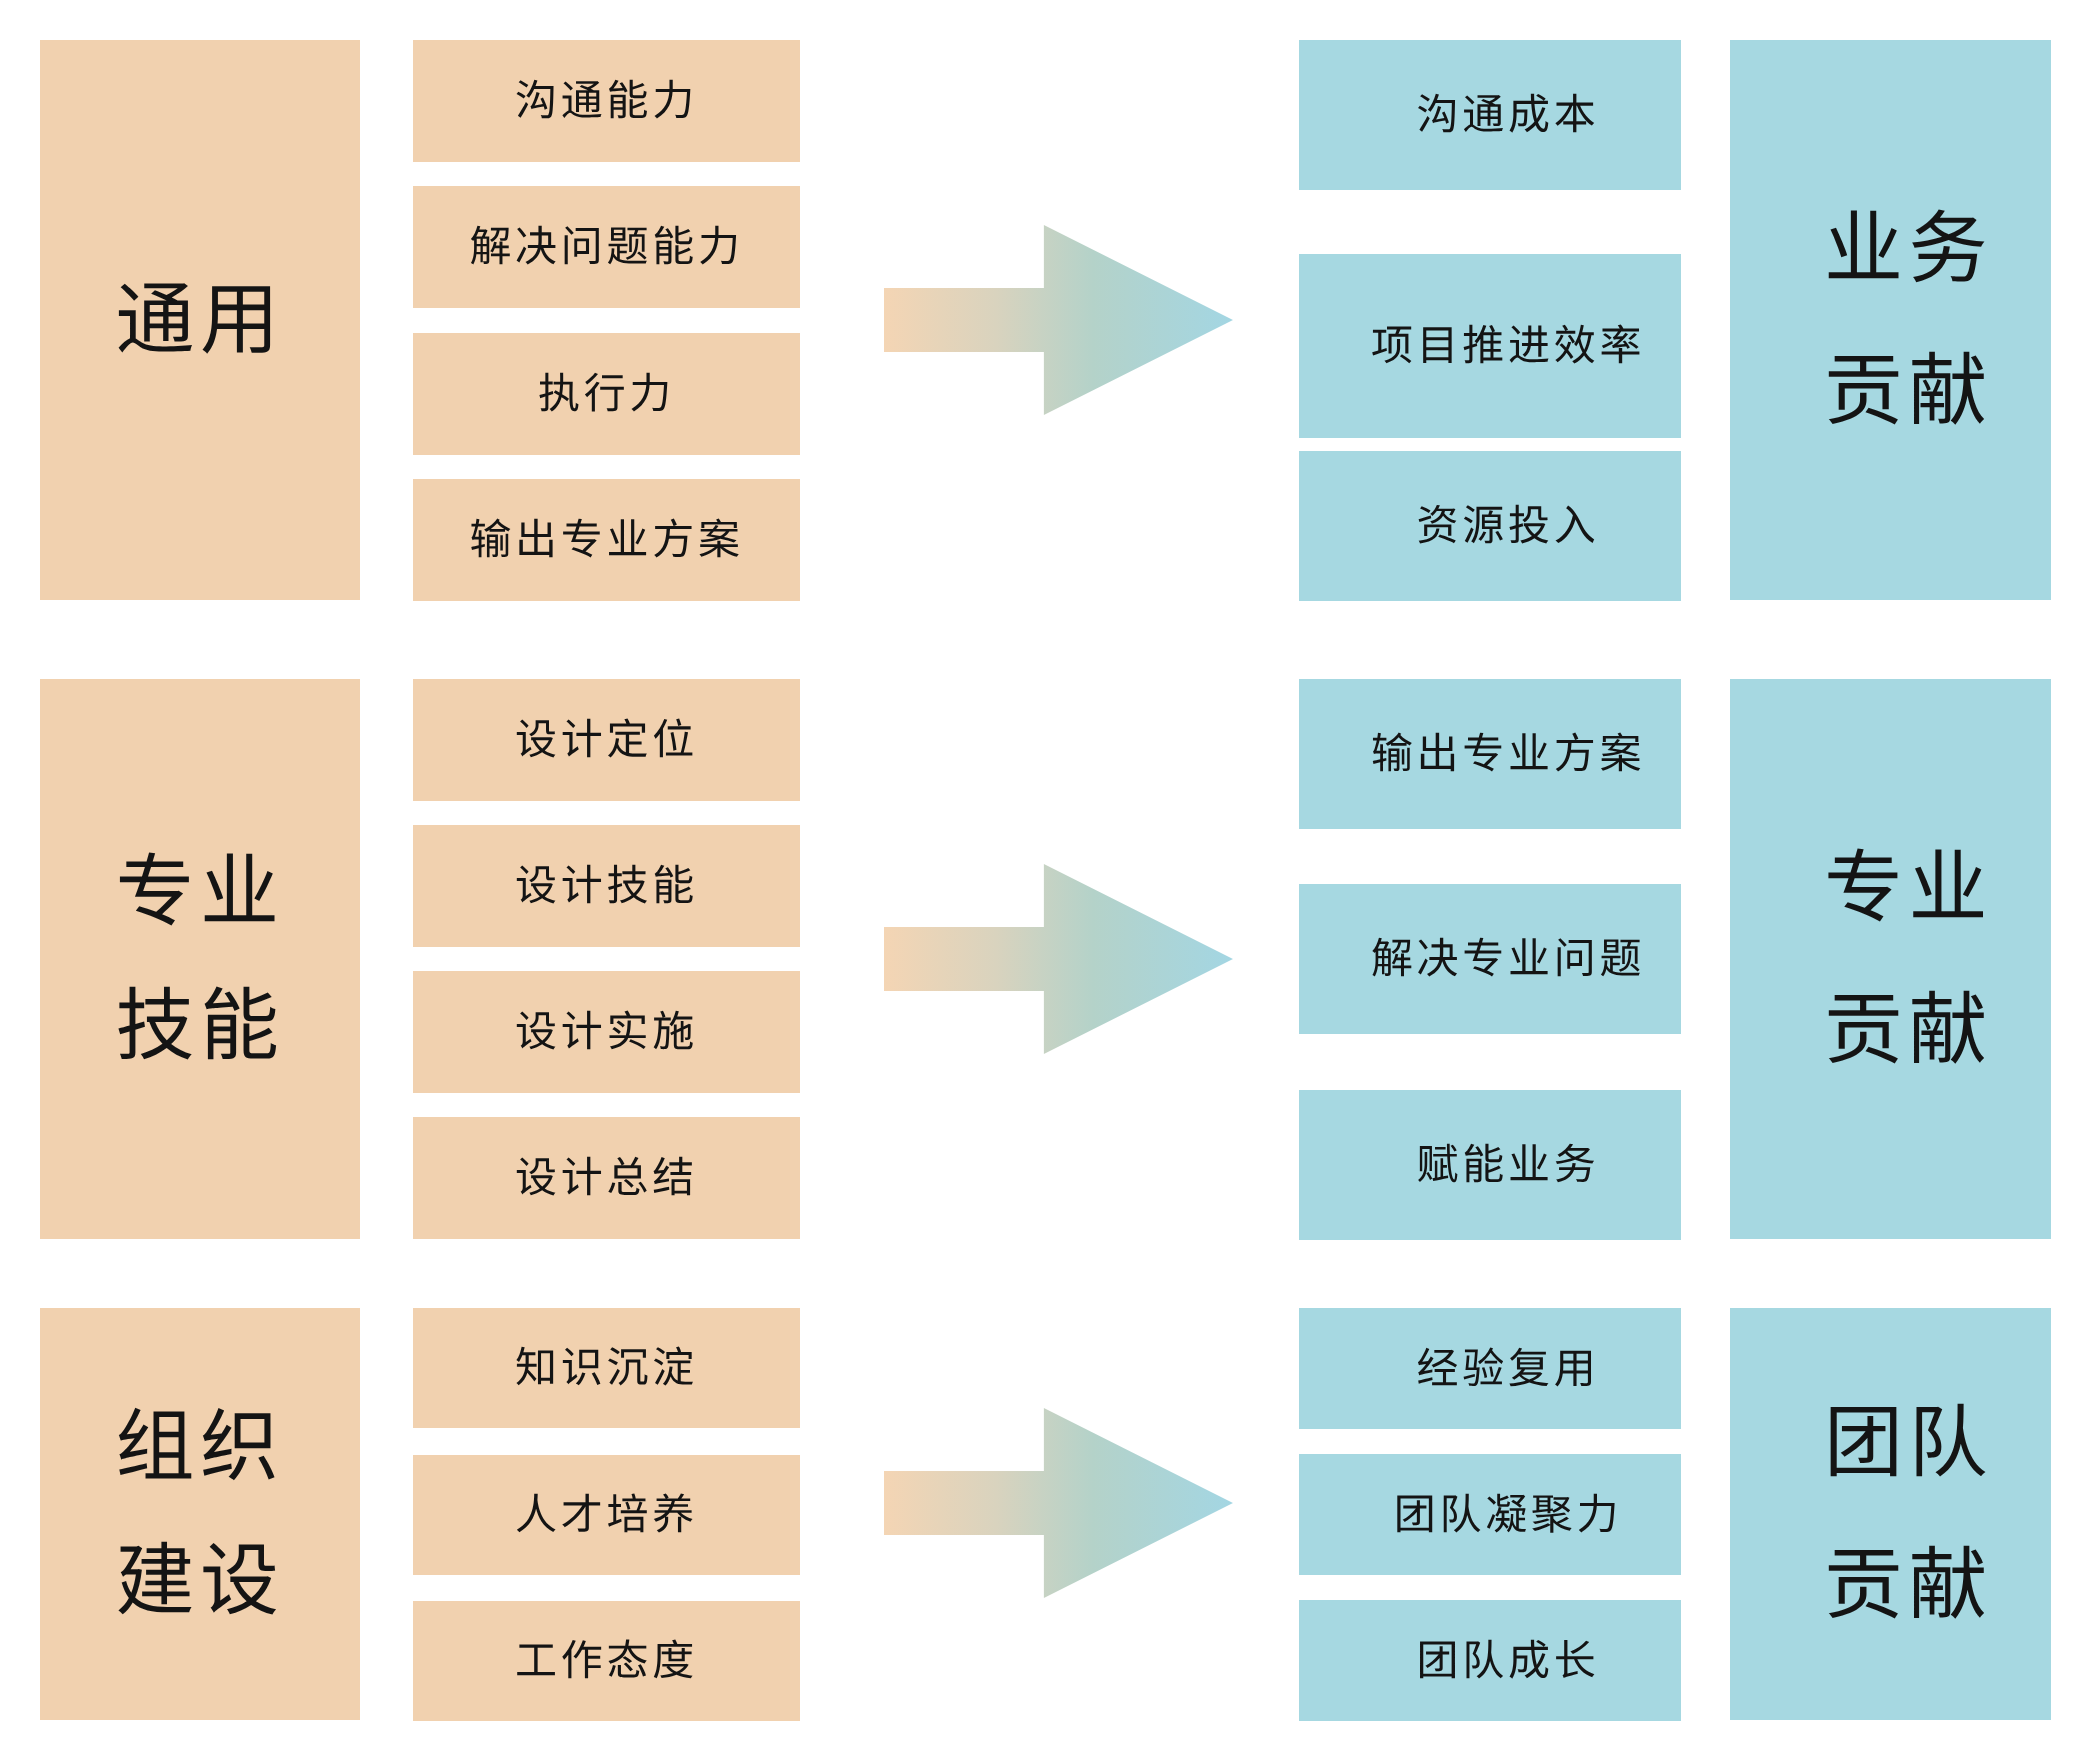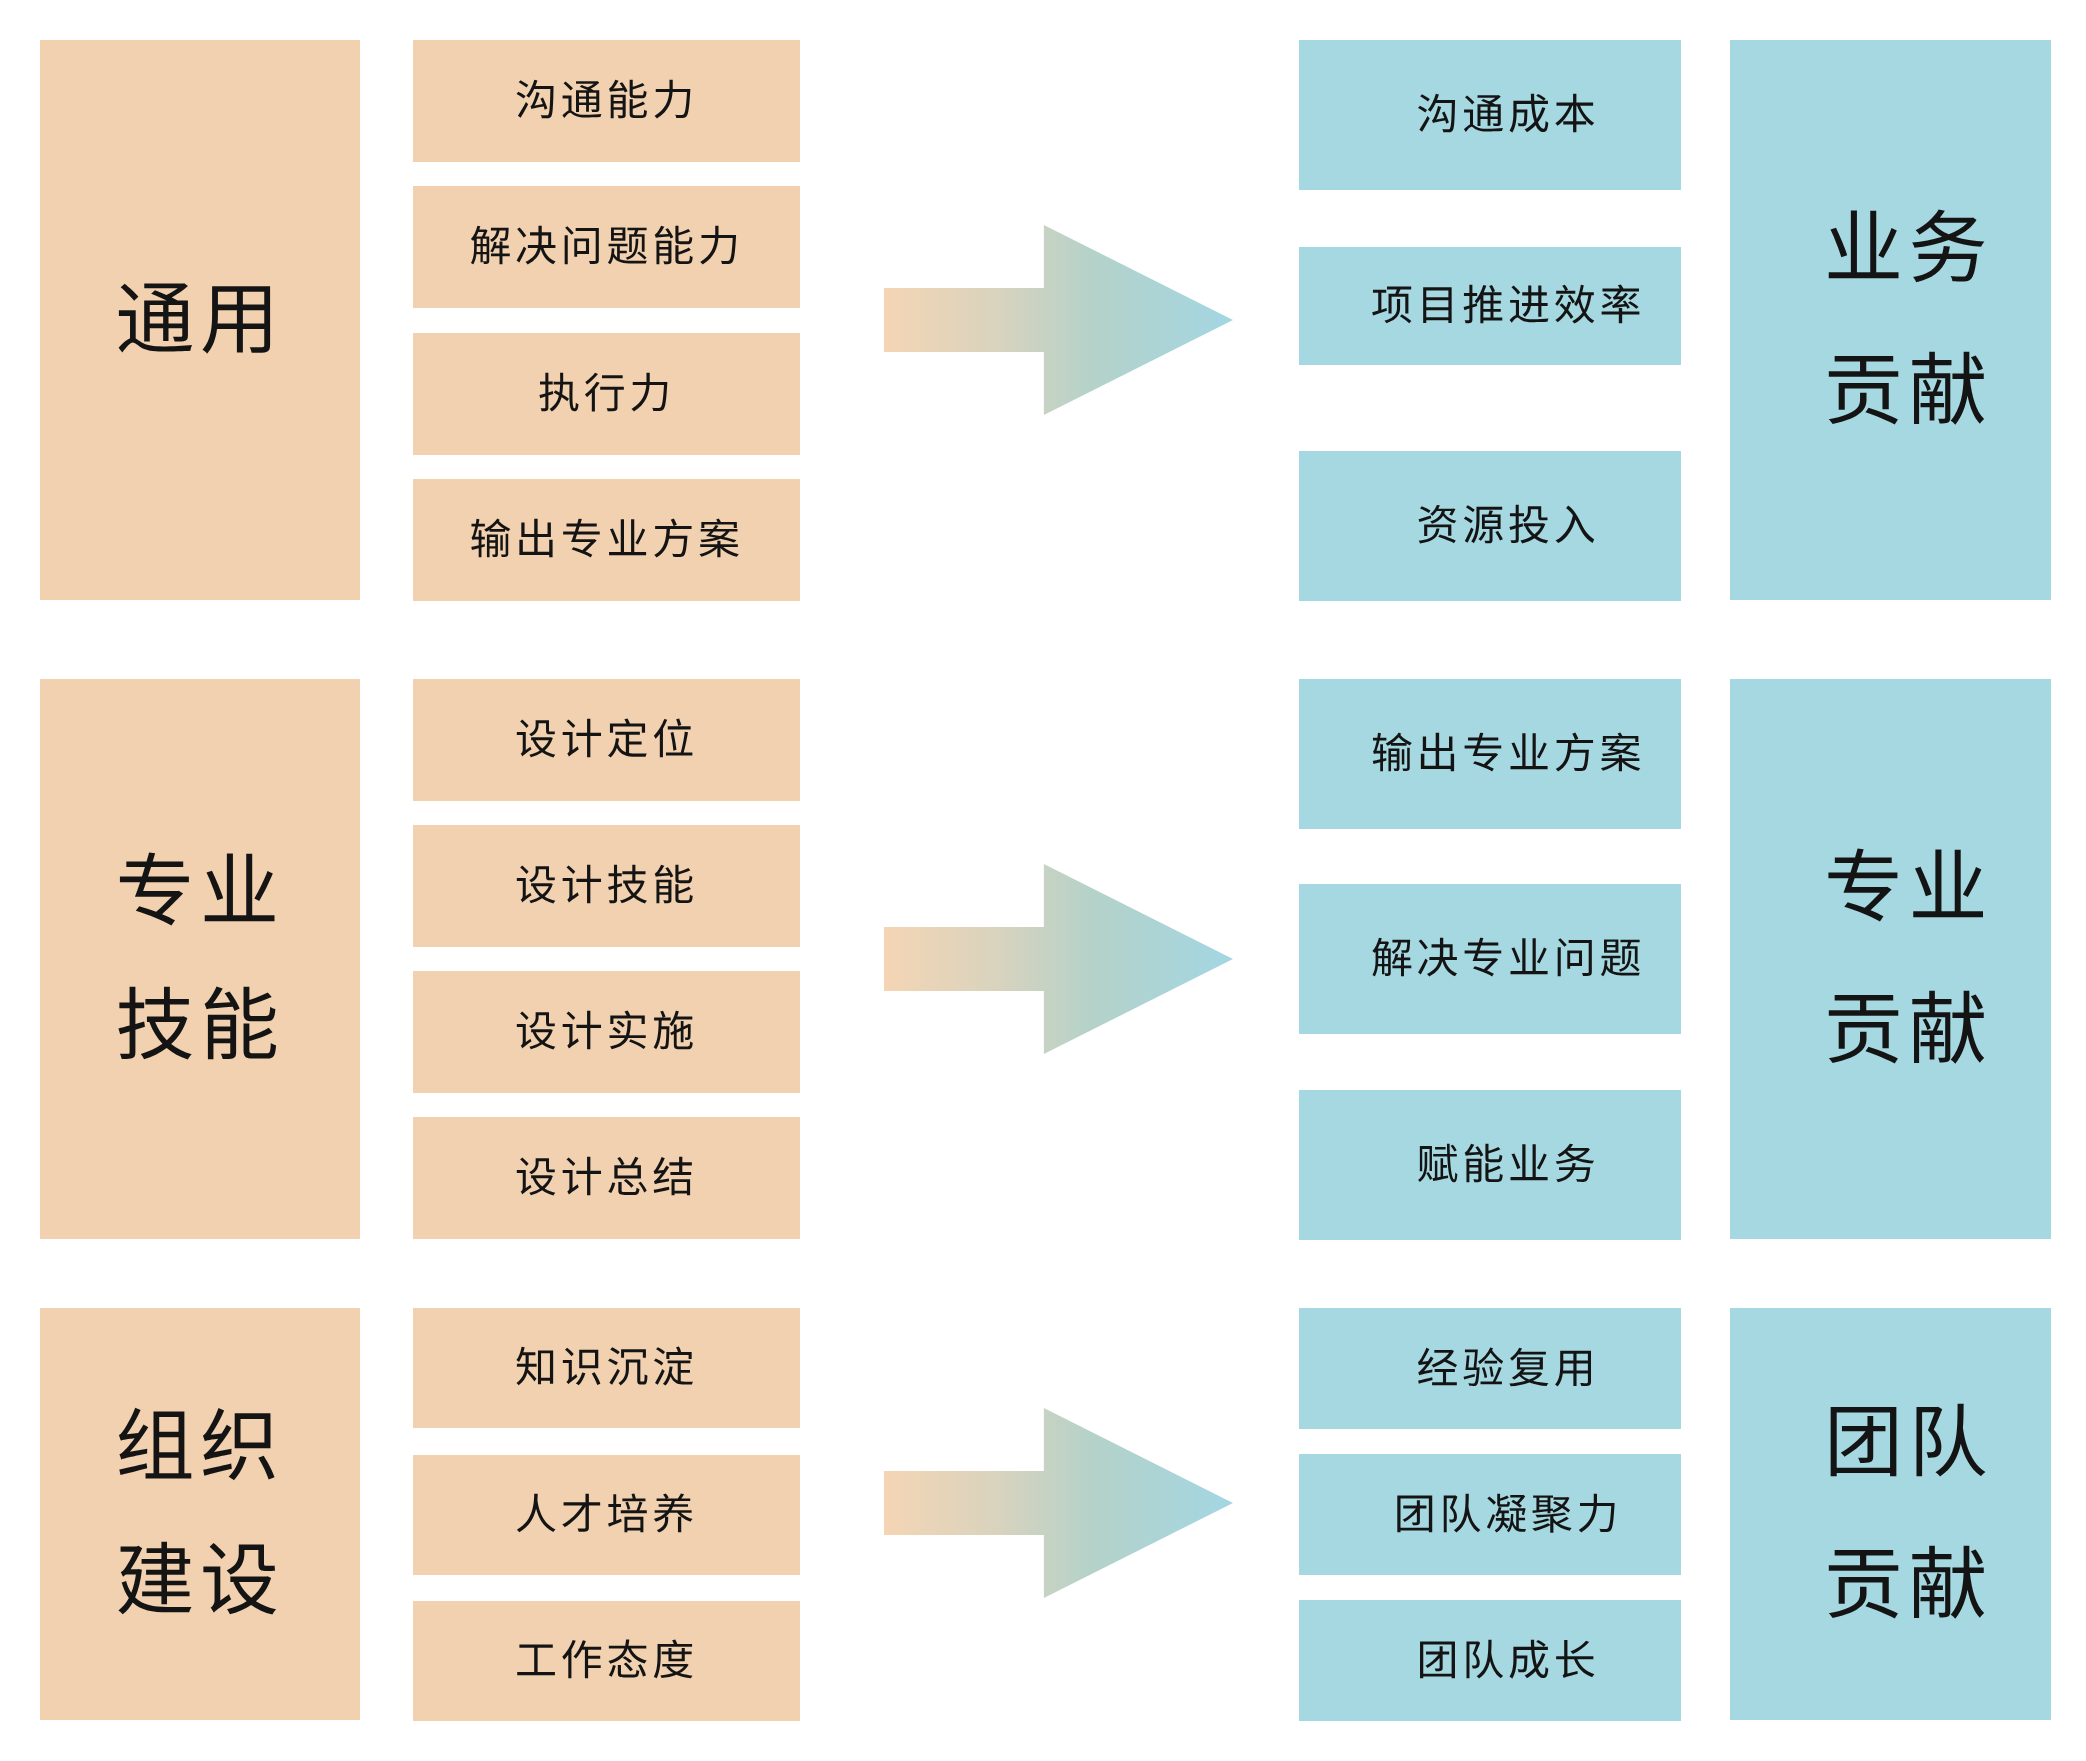--- a/index.html
+++ b/index.html
@@ -64,21 +64,21 @@
         <stop offset="0" stop-color="#F4D5B4"></stop>
         <stop offset="0.32" stop-color="#D9D3BE"></stop>
         <stop offset="0.6" stop-color="#B4D2C9"></stop>
         <stop offset="1" stop-color="#A3D6E3"></stop>
       </linearGradient>
     </defs>
     <path d="M0,69 H175 V0 L382,104 L175,208 V139 H0 Z" fill="url(#arrowGrad1)"></path>
   </svg>
 
   <div class="box blue small col3" style="top:40px;height:150px;">沟通成本</div>
-  <div class="box blue small col3" style="top:247px;height:118px;">项目推进效率</div>
+  <div class="box blue small col3" style="top:254px;height:184px;">项目推进效率</div>
   <div class="box blue small col3" style="top:451px;height:150px;">资源投入</div>
 
   <div class="box blue big col4" style="top:40px;height:560px;">
     <span>业务</span>
     <span>贡献</span>
   </div>
 
   <div class="box peach big col1" style="top:679px;height:560px;">
     <span>专业</span>
     <span>技能</span>

